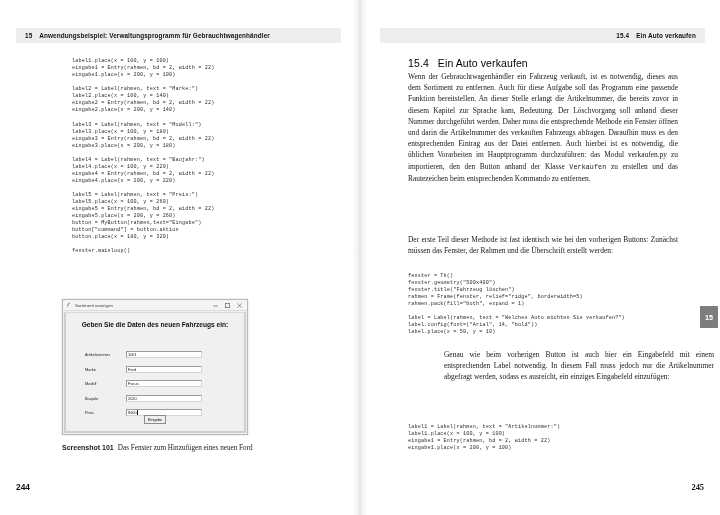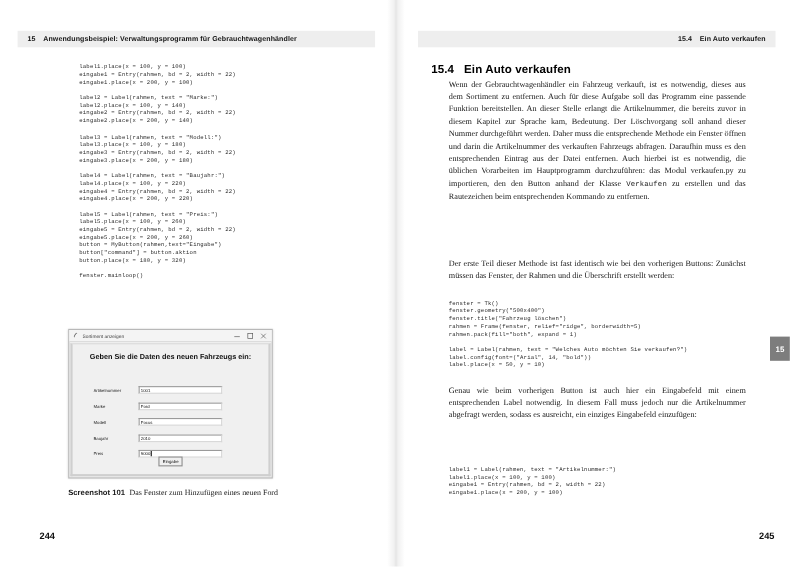--- a/index.html
+++ b/index.html
@@ -248,24 +248,24 @@
   .figcaption b {
     font-family: "Liberation Sans", sans-serif;
     font-weight: bold;
     font-size: 7px;
     margin-right: 4px;
   }
 
   
   .sec-head {
     position: absolute;
-    left: 392px;
+    left: 408px;
     top: 57px;
     font-family: "Liberation Sans", sans-serif;
-    font-weight: bold;
+    font-weight: normal;
     font-size: 10.5px;
     color: #000;
     letter-spacing: 0.1px;
   }
   .sec-head .n { margin-right: 9px; }
 
   .para {
     position: absolute;
     left: 408px;
     width: 270px;
@@ -277,33 +277,33 @@
     text-justify: inter-word;
     hyphens: manual;
   }
   .para code {
     font-family: "Liberation Mono", monospace;
     font-size: 6.6px;
     letter-spacing: 0.15px;
   }
   .p1 { top: 71px; }
   .p2 { top: 234px; }
-  .p3 { top: 349px; }
+  .p3 { top: 349px; margin-left: 36px; }
 
   
   .folio {
     position: absolute;
     bottom: 23px;
     font-family: "Liberation Sans", sans-serif;
     font-weight: bold;
     font-size: 8.4px;
     color: #111;
   }
-  .folio-left  { left: 16px; margin-left: 20px; }
-  .folio-right { right: 16px; }
+  .folio-left  { left: 16px; }
+  .folio-right { right: 16px; font-family: Liberation Serif, serif; }
 
   
   .thumbtab {
     position: absolute;
     right: 2px;
     top: 306px;
     width: 18px;
     height: 22px;
     background: #7d7d7d;
     color: #ffffff;

